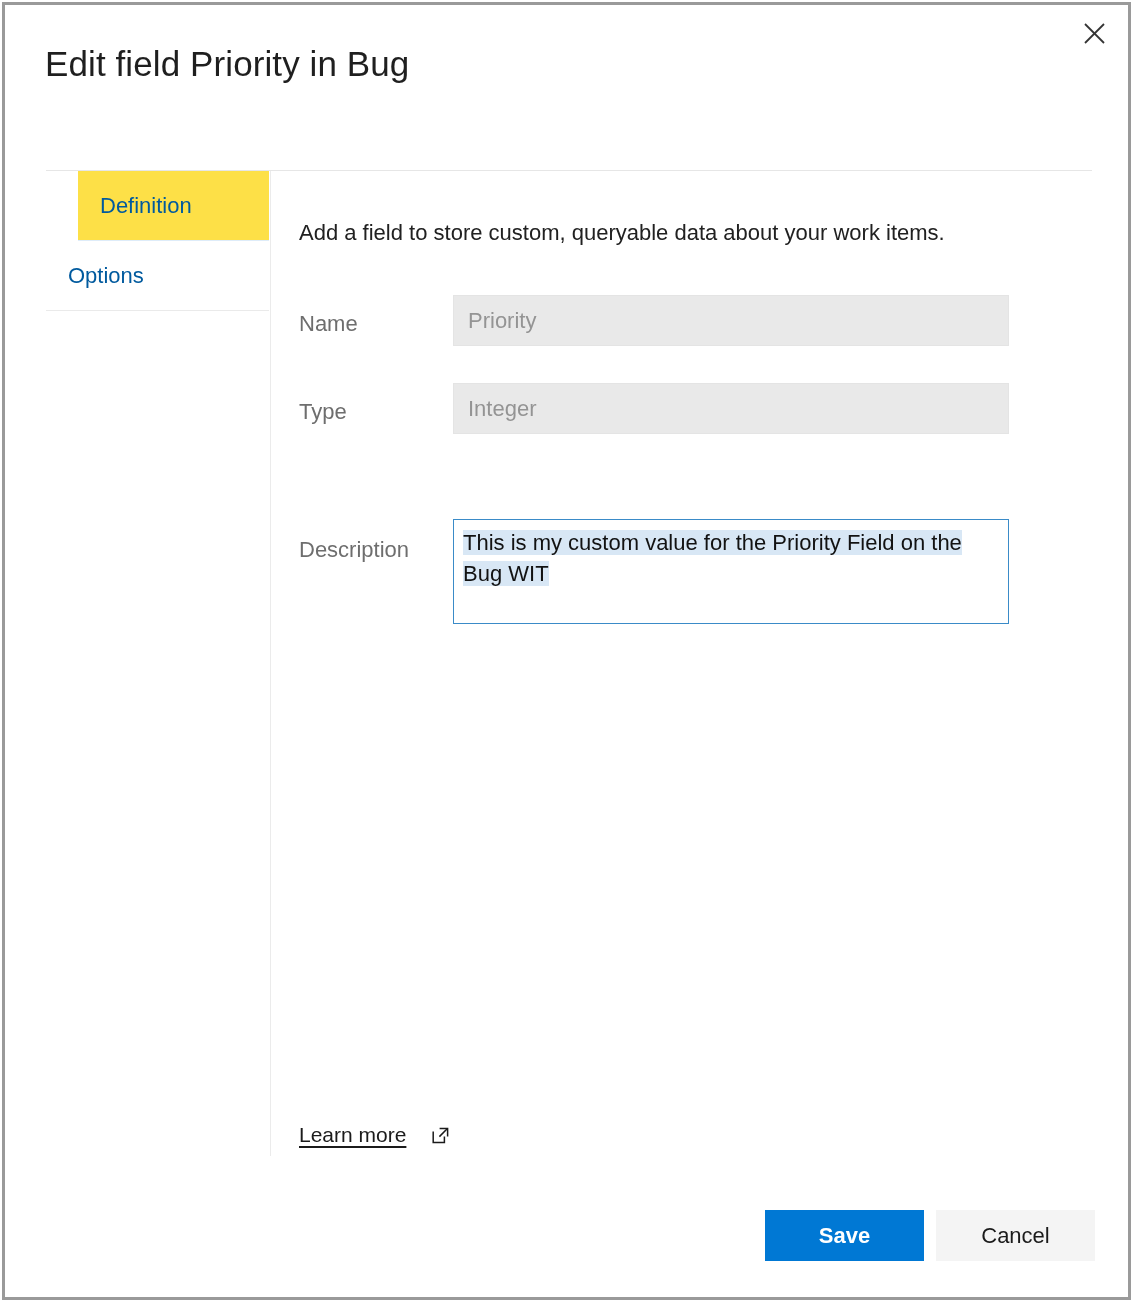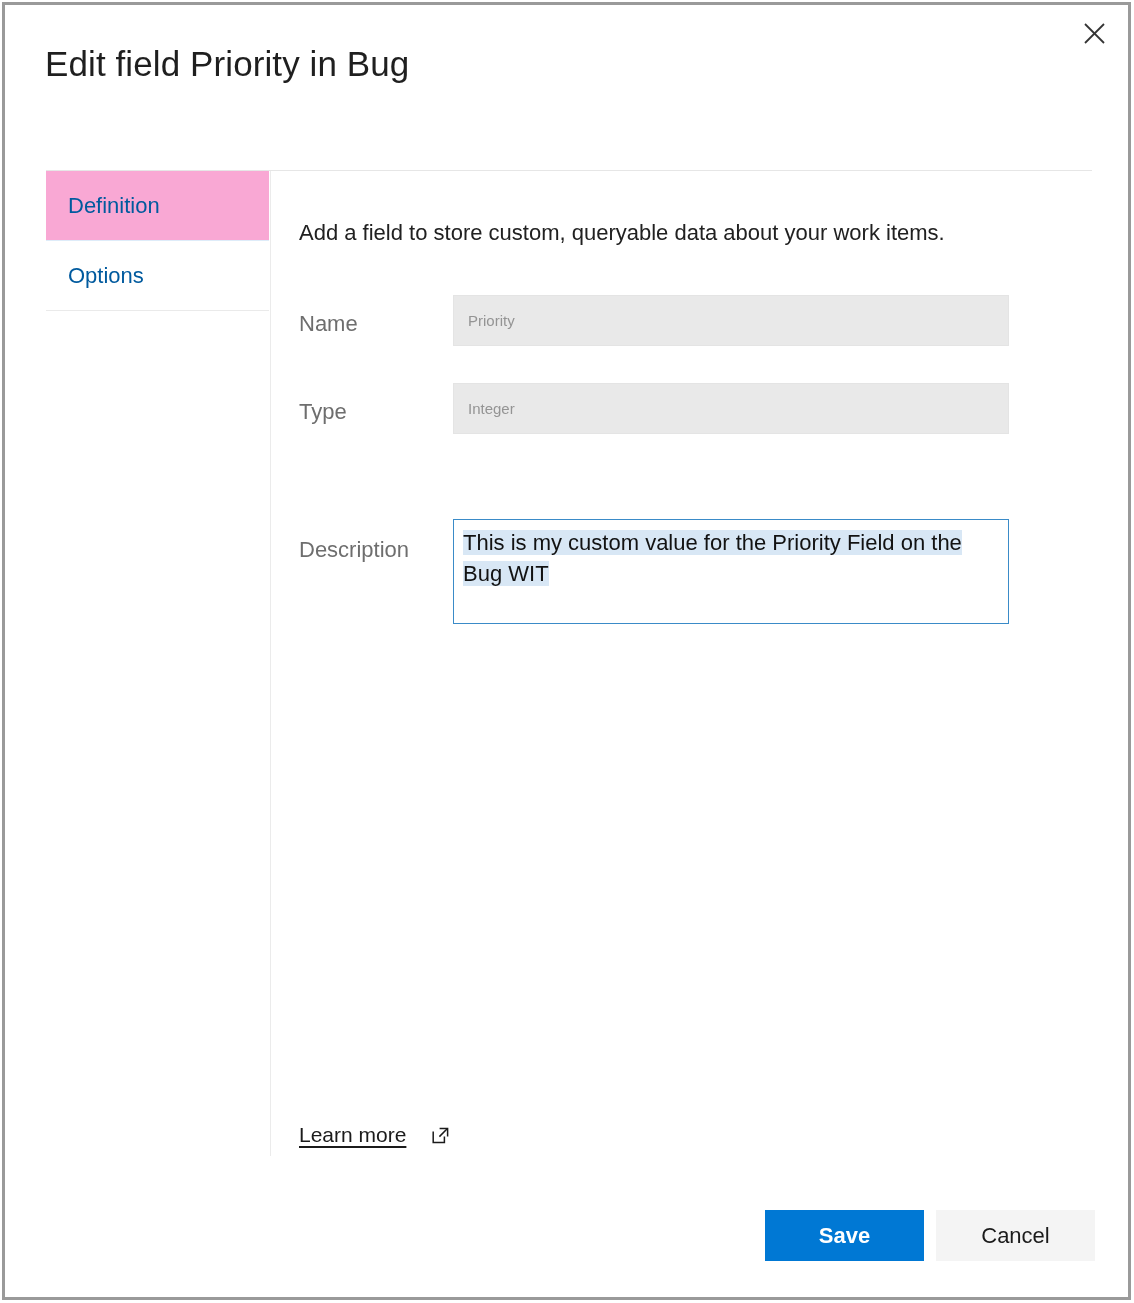--- a/index.html
+++ b/index.html
@@ -72,22 +72,23 @@
     align-items: center;
     padding-left: 22px;
     font-size: 22px;
     color: #005a9e;
     cursor: pointer;
     border-bottom: 1px solid #eaeaea;
     background: #ffffff;
     user-select: none;
   }
   .sidebar-item.selected {
-    background: #f9a8d4;
+    background: #fde047;
     border-bottom: 1px solid #deecf9;
+    margin-left: 32px;
   }
 
   
   .vsep {
     position: absolute;
     left: 265px; top: 166px;
     width: 1px; height: 985px;
     background: #ebebeb;
   }
 
@@ -127,21 +128,21 @@
     padding-top: 18px;
   }
   .row-desc .field-label { padding-top: 20px; }
 
   .field-input {
     flex: 1 1 auto;
     width: 555px;
     height: 51px;
     background: #e9e9e9;
     border: 1px solid #e4e4e4;
-    font-size: 15px;
+    font-size: 22px;
     color: #949494;
     display: flex;
     align-items: center;
     padding: 0 14px;
     font-family: "Liberation Sans", sans-serif;
   }
 
   .field-textarea {
     position: relative;
     width: 635px;

